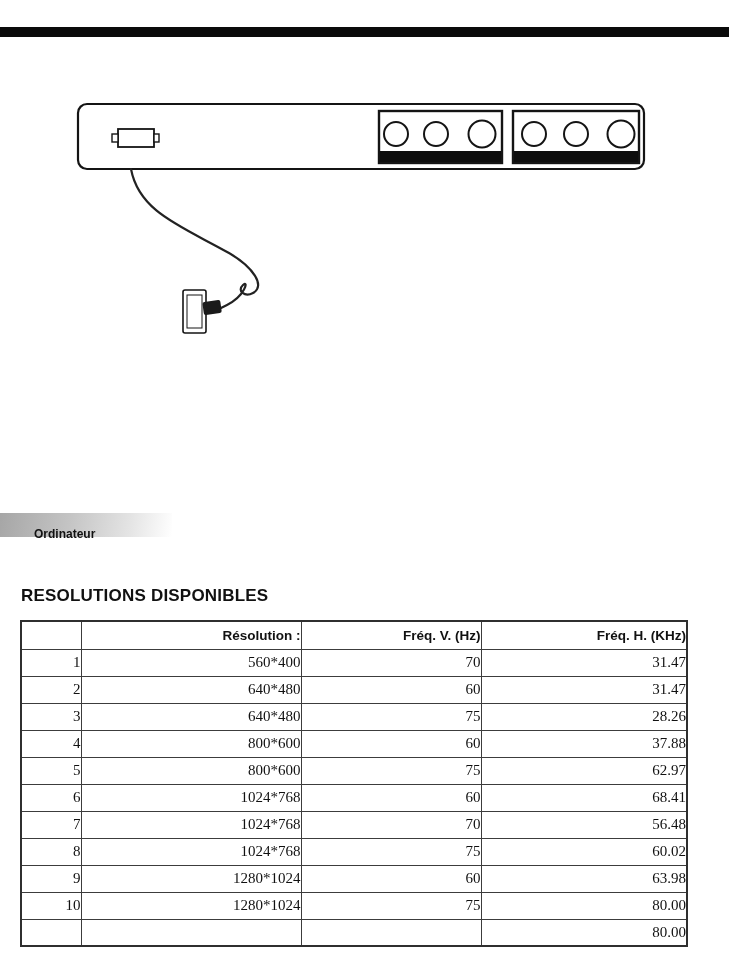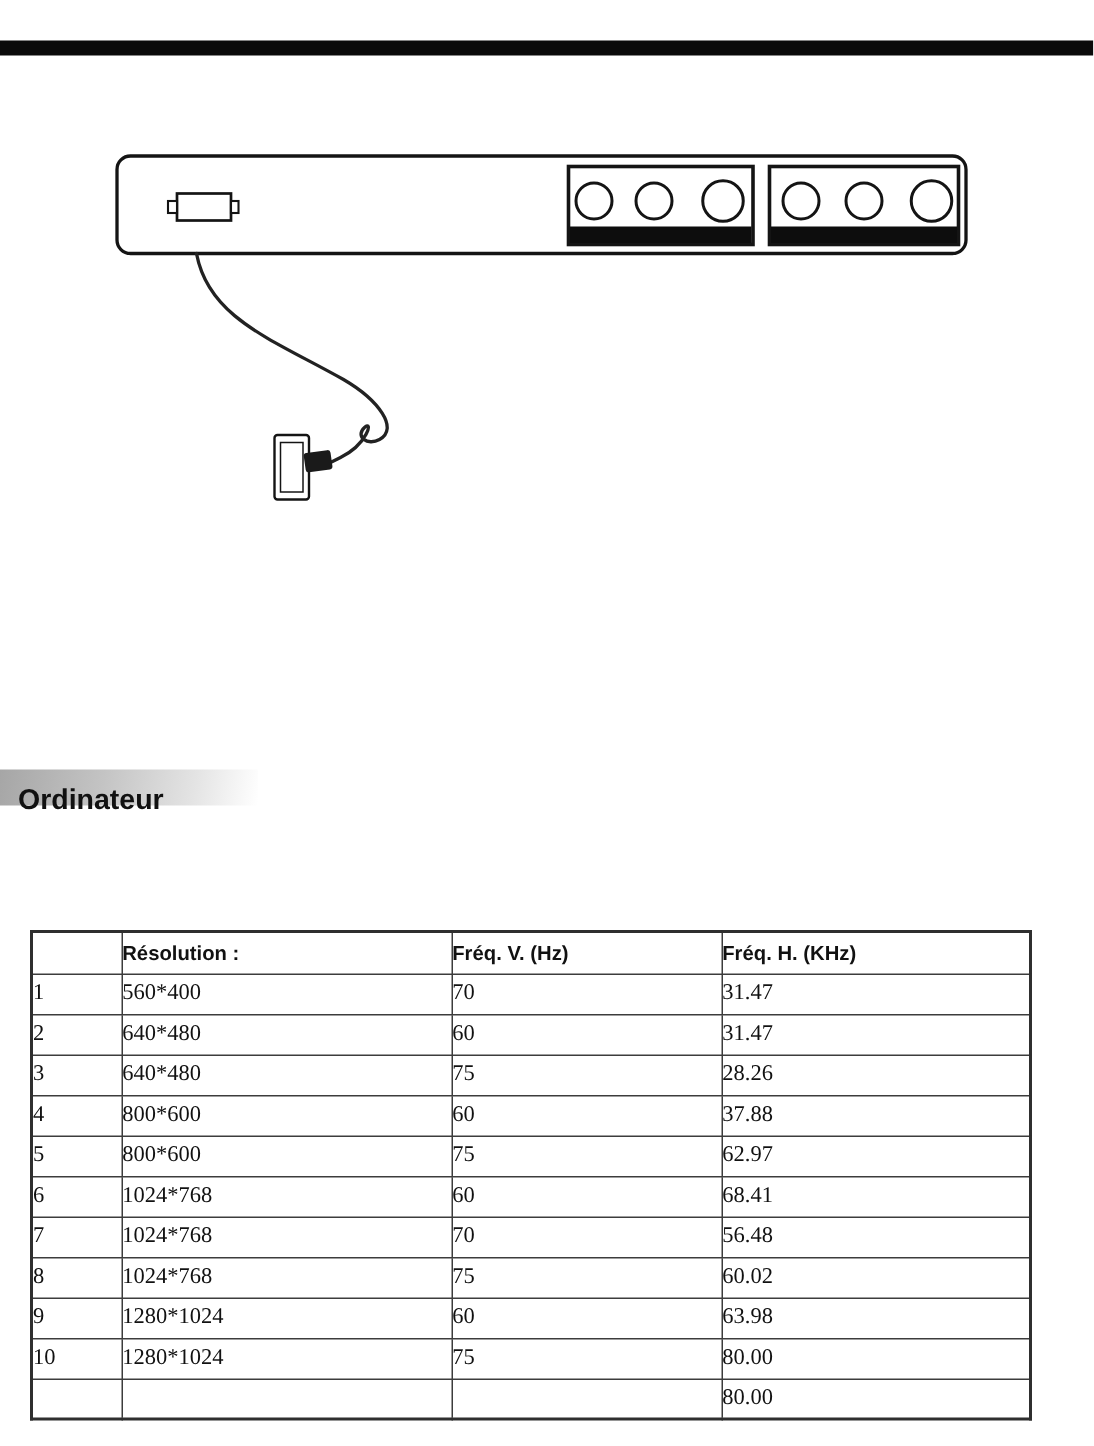--- a/index.html
+++ b/index.html
@@ -14,35 +14,35 @@
     font-size:18px; font-weight:bold; font-style:italic;
     color:#101010; letter-spacing:0.5px;
   }
   .header-bar {
     position:absolute; top:27px; left:0; width:729px; height:10px;
     background:#0a0a0a;
   }
   .diagram-svg { position:absolute; top:0; left:0; }
   .section-label {
     position:absolute; top:513px; left:0; width:172px; height:24px;
-    line-height:42px; padding-left:12px;
-    font-size:19px; font-weight:bold; color:#111111;
+    line-height:42px; padding-left:34px;
+    font-size:12px; font-weight:bold; color:#111111;
     background:linear-gradient(100deg,#a6a6a6 0%,#c4c4c4 40%,#e4e4e4 75%,#ffffff 100%);
   }
   .table-title {
     position:absolute; top:586px; left:21px;
     font-size:17px; font-weight:bold; color:#111111; letter-spacing:0.2px;
   }
   table.res {
     position:absolute; top:620px; left:20px; width:666px;
     border-collapse:collapse; table-layout:fixed;
     border:2px solid #2f2f2f;
   }
   table.res th, table.res td {
-    border:1px solid #3c3c3c; text-align:left; vertical-align:middle;
+    border:1px solid #3c3c3c; text-align:right; vertical-align:middle;
     overflow:hidden; white-space:nowrap;
   }
   table.res th {
     font-family:"Liberation Sans", sans-serif;
     font-size:13.5px; font-weight:bold; color:#111; height:28px;
   }
   table.res td {
     font-family:"Liberation Serif", serif;
     font-size:15px; color:#111; height:27px;
   }
@@ -86,20 +86,21 @@
 
     <g>
       <rect x="183" y="290" width="23" height="43" rx="2" fill="#ffffff" stroke="#141414" stroke-width="1.6"></rect>
       <rect x="187" y="295" width="15" height="33" fill="#ffffff" stroke="#141414" stroke-width="1"></rect>
       <rect x="203" y="301" width="18" height="13" rx="2" fill="#1a1a1a" transform="rotate(-8 212 307)"></rect>
     </g>
   </svg>
 
   <div class="section-label">Ordinateur</div>
 
+  <div class="table-title">RESOLUTIONS DISPONIBLES</div>
 
   <table class="res">
     <colgroup>
       <col style="width:60px">
       <col style="width:220px">
       <col style="width:180px">
       <col style="width:206px">
     </colgroup>
     <thead>
       <tr>

